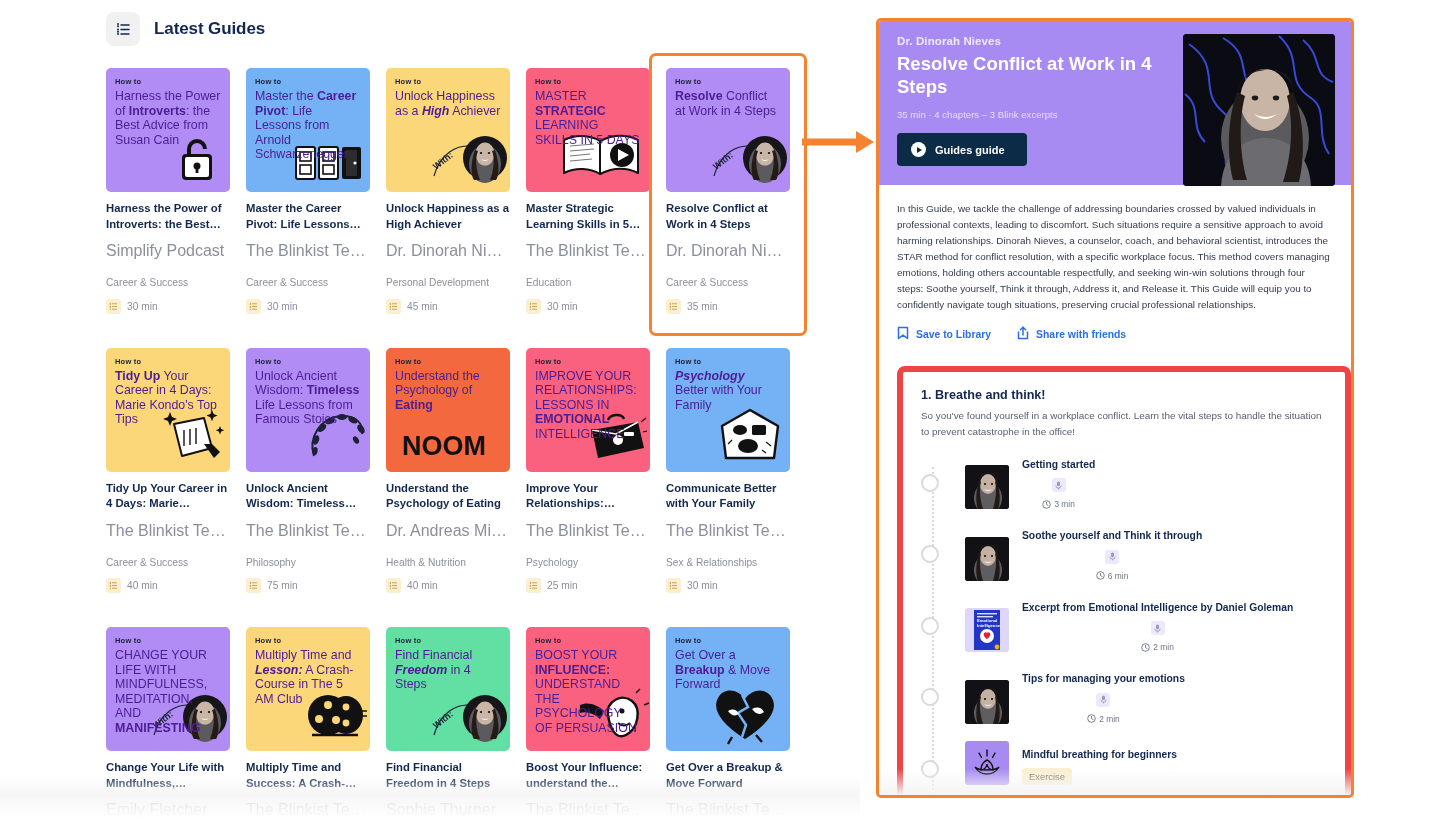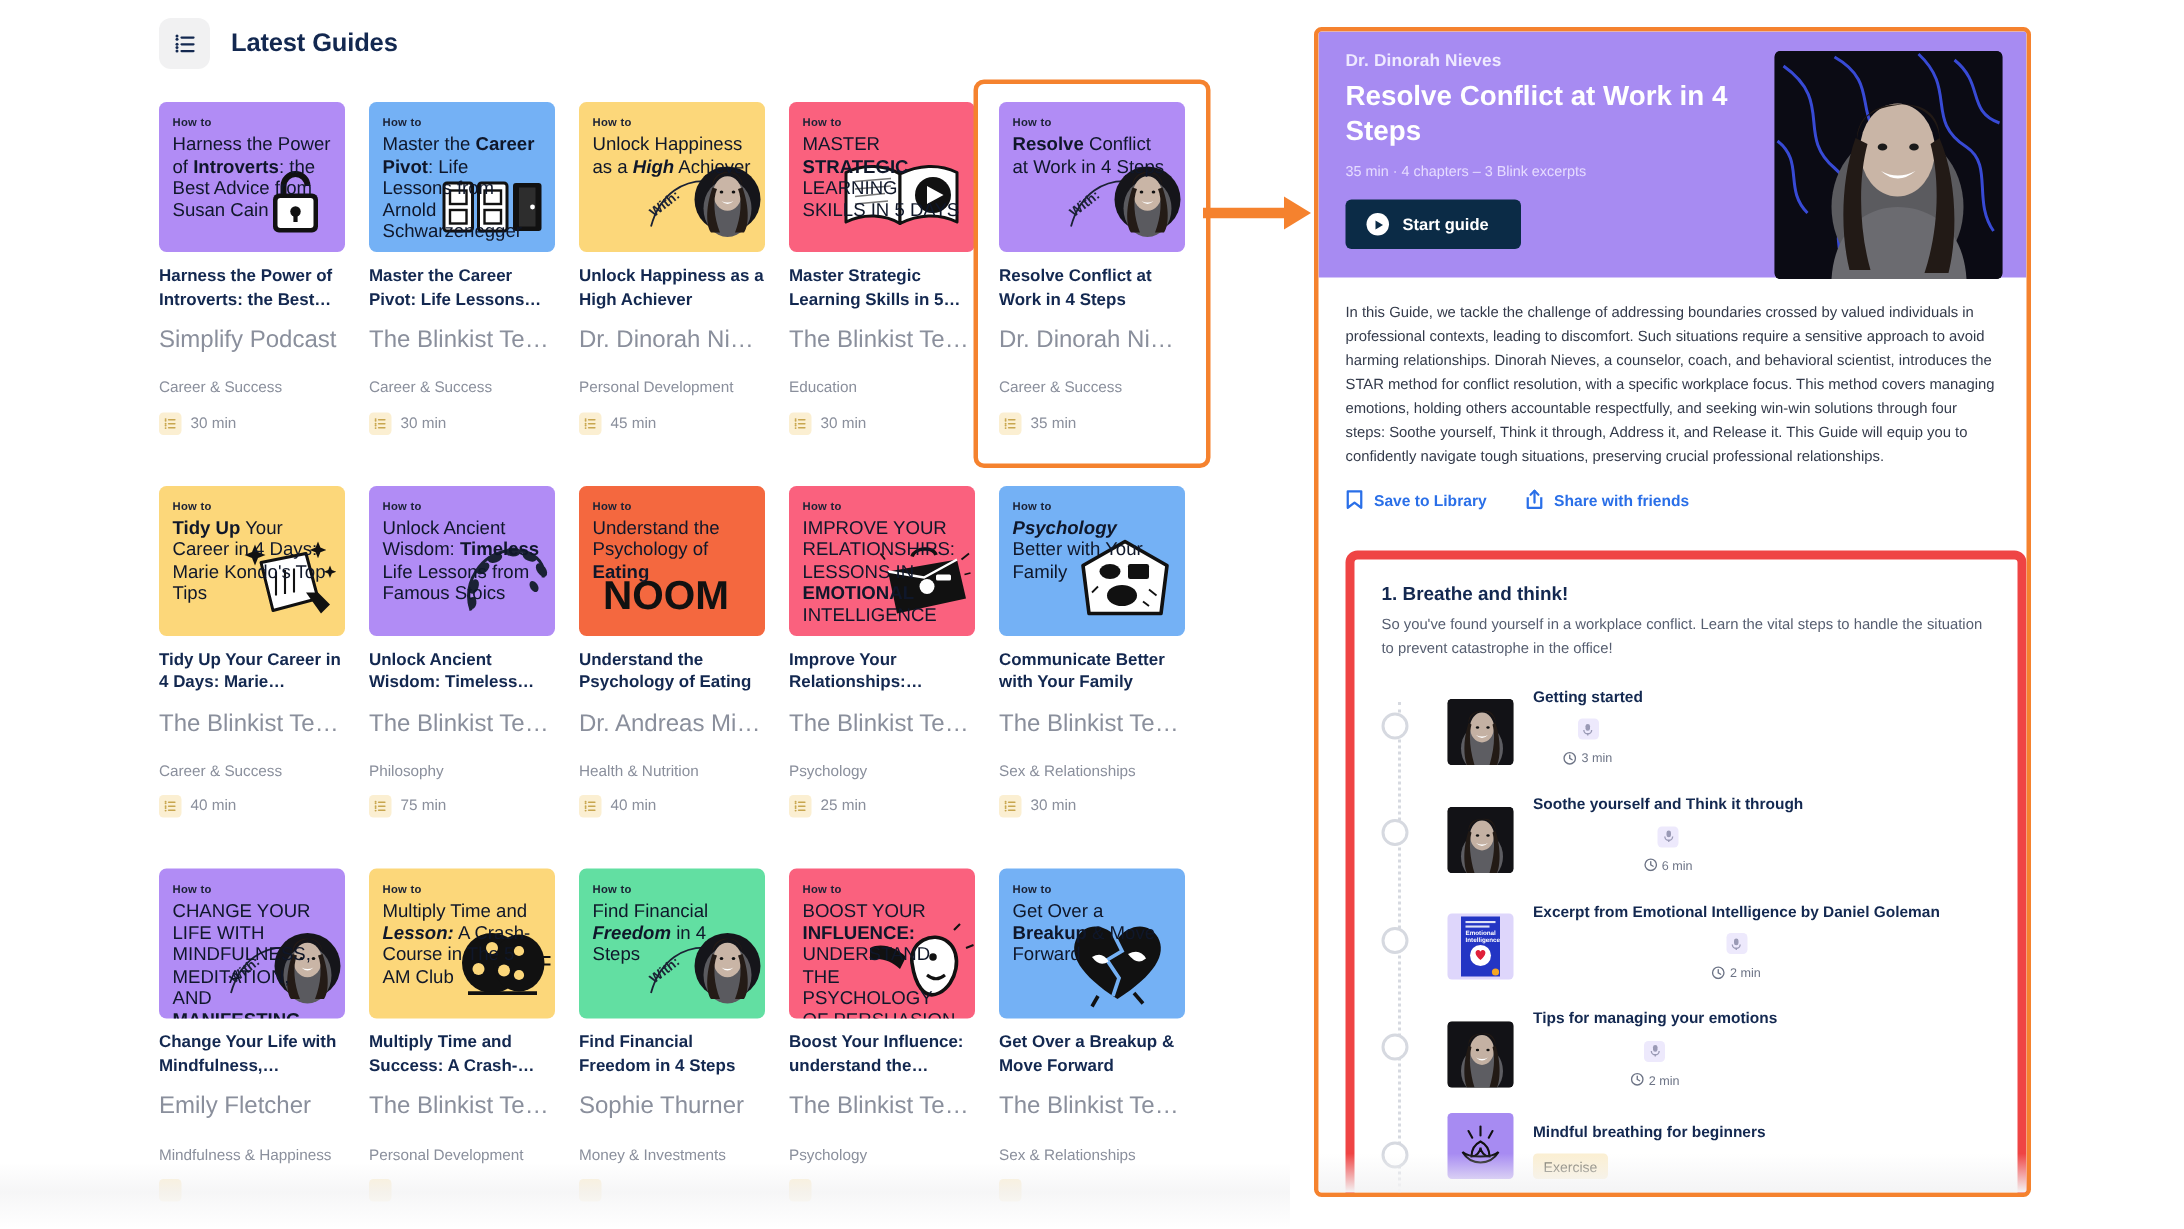--- a/index.html
+++ b/index.html
@@ -40,29 +40,29 @@
   }
   .card {
     width: 124px; cursor: pointer; position: relative;
   }
   .card.highlight::after {
     content:"";
     position:absolute; left:-17px; top:-15px; right:-17px; bottom:-22px;
     border: 3px solid #F5822E; border-radius: 7px; pointer-events:none;
   }
   .cover {
-    width: 124px; height: 100px; border-radius: 5px; overflow:hidden;
+    width: 124px; height: 124px; border-radius: 5px; overflow:hidden;
     position: relative; padding: 9px 9px 0 9px;
   }
   .cover .howto {
     font-size: 7.5px; font-weight: bold; letter-spacing:0.2px;
     margin-bottom: 3px; color:#1b2235;
   }
   .cover .ctitle {
-    font-size: 12.4px; line-height: 1.17; color: #0f172a; position:relative; z-index:2;
+    font-size: 12.4px; line-height: 1.17; color: #4c1d95; position:relative; z-index:2;
   }
   .cover .ctitle b { font-weight: bold; }
   .cover .ctitle i { font-style: italic; }
   .cover-art {
     position:absolute; pointer-events:none;
   }
   .card-title {
     margin-top: 9px;
     font-size: 11.3px; font-weight: bold; color:#132850; line-height:1.38;
     display:-webkit-box; -webkit-line-clamp:2; -webkit-box-orient:vertical;
@@ -755,21 +755,21 @@
     <div class="hero">
       <div class="hero-author">Dr. Dinorah Nieves</div>
       <div class="hero-title">Resolve Conflict at Work in 4 Steps</div>
       <div class="hero-meta">35 min  ·  4 chapters – 3 Blink excerpts</div>
       <button class="start-btn">
         <span class="play-circle">
           <svg width="8" height="8" viewBox="0 0 8 8">
               <path d="M2 1 L7 4 L2 7 Z" fill="#0B2B46"></path>
             </svg>
         </span>
-        <span>Start guide</span>
+        <span>Guides guide</span>
       </button>
 
       <div class="hero-photo">
         <svg width="152" height="152" viewBox="0 0 152 152">
           <rect width="152" height="152" fill="#0b0b14"></rect>
           <g stroke="#3b4fe0" stroke-width="2" fill="none" opacity="0.95">
             <path d="M6 10 C40 34, 14 56, 40 78 C64 98, 28 116, 50 146"></path>
             <path d="M40 4 C72 22, 50 44, 76 62"></path>
             <path d="M96 2 C122 26, 100 46, 128 64 C146 76, 132 100, 146 120"></path>
             <path d="M120 6 C140 22, 128 40, 150 48"></path>

